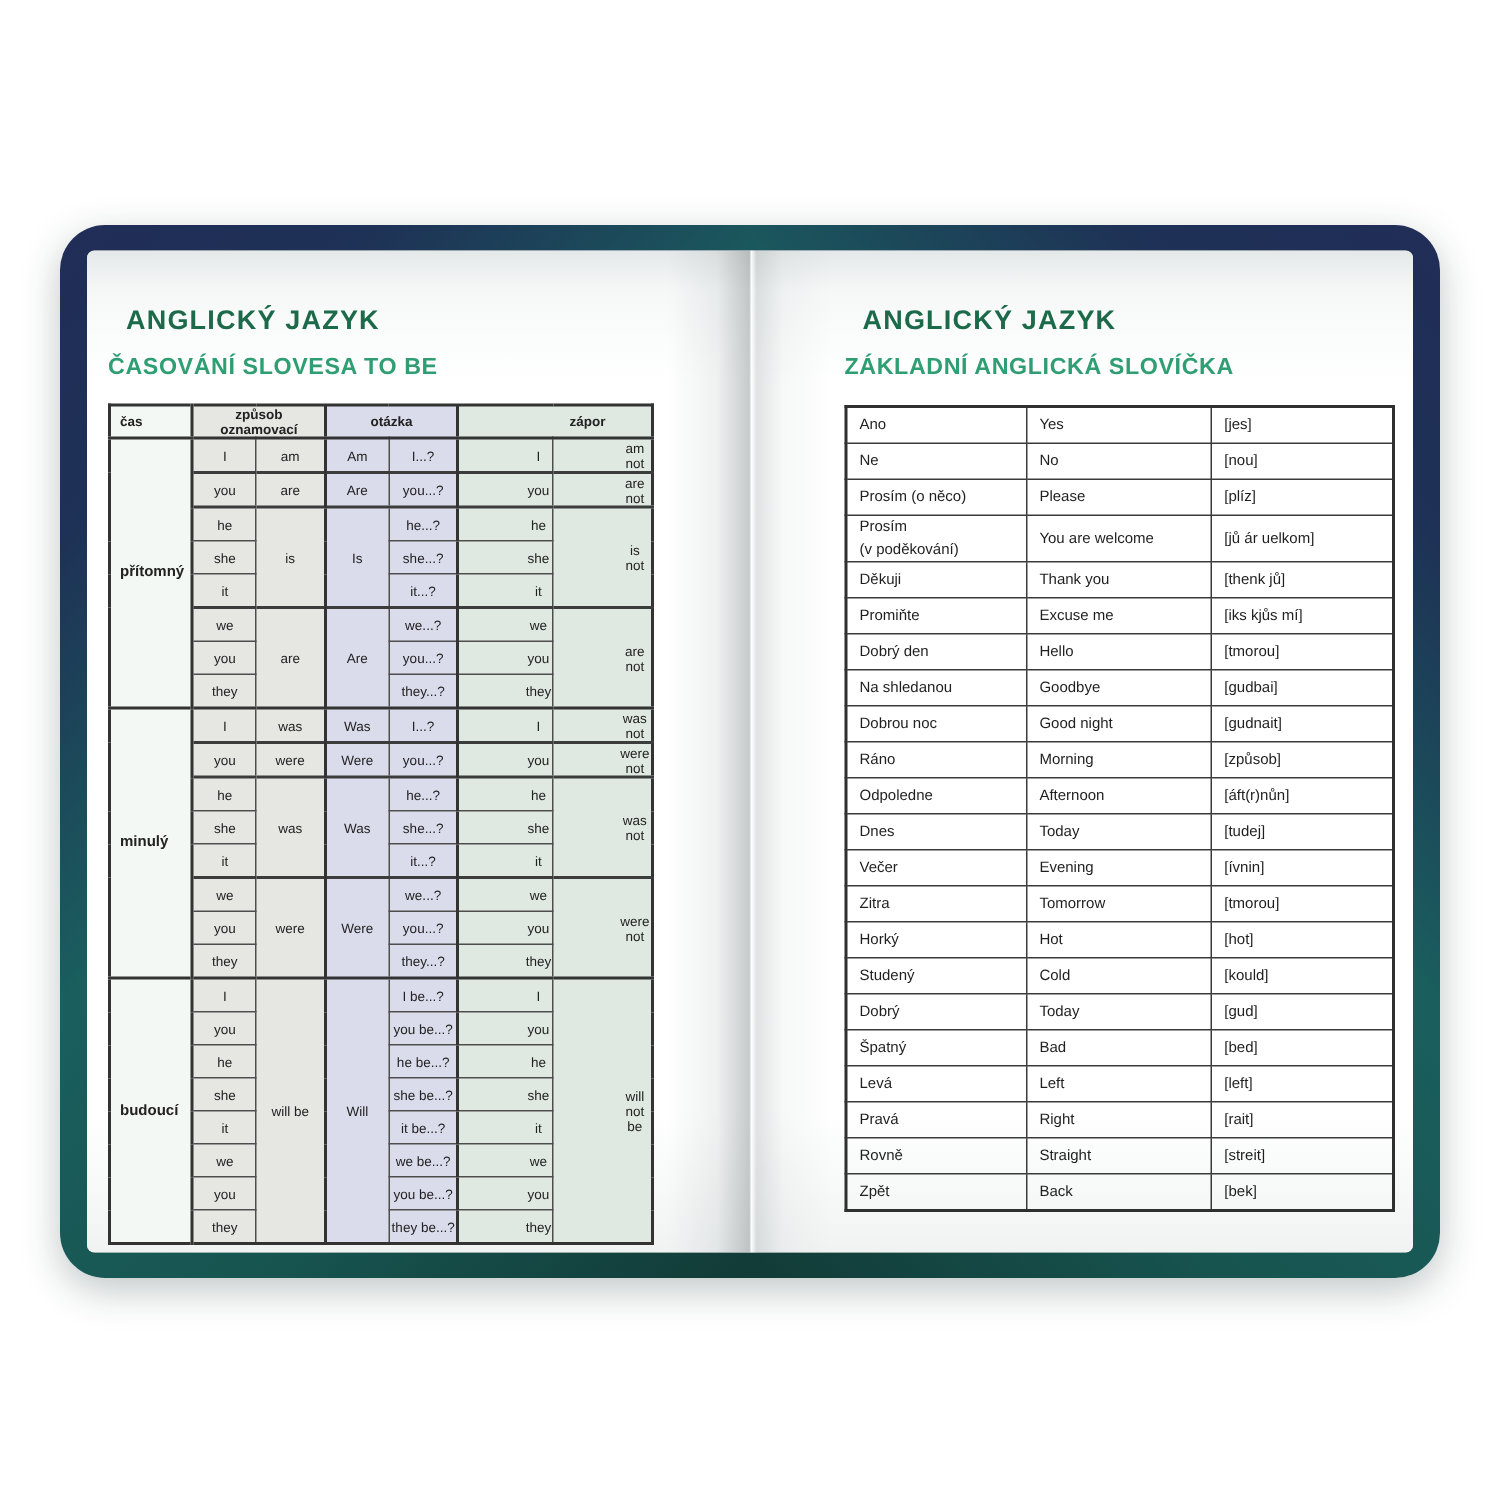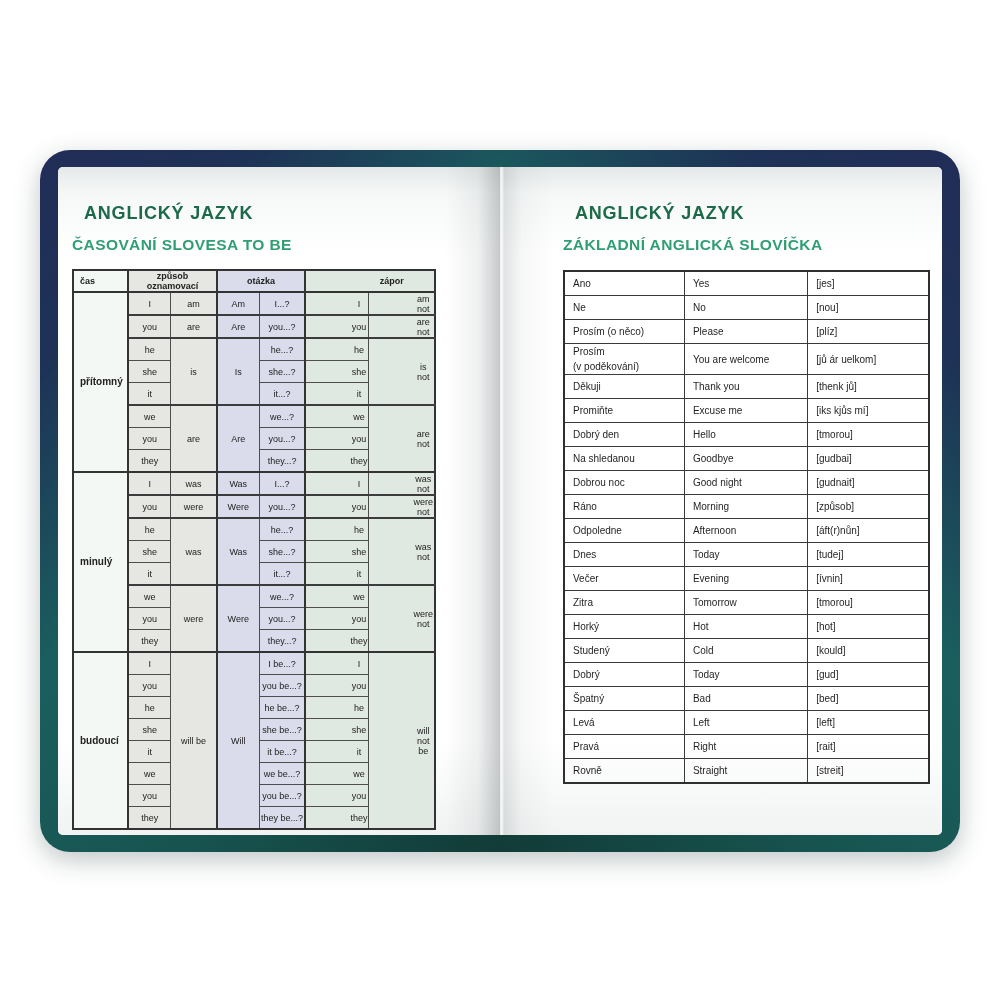--- a/index.html
+++ b/index.html
@@ -344,20 +344,25 @@
                 <tr>
                   <td>Pravá</td>
                   <td>Right</td>
                   <td>[rait]</td>
                 </tr>
                 <tr>
                   <td>Rovně</td>
                   <td>Straight</td>
                   <td>[streit]</td>
                 </tr>
+                <tr>
+                  <td>Zpět</td>
+                  <td>Back</td>
+                  <td>[bek]</td>
+                </tr>
               </tbody>
           </table>
         </div>
       </div>
 
       <div class="spine"></div>
     </div>
   </div>
 </div>
 

